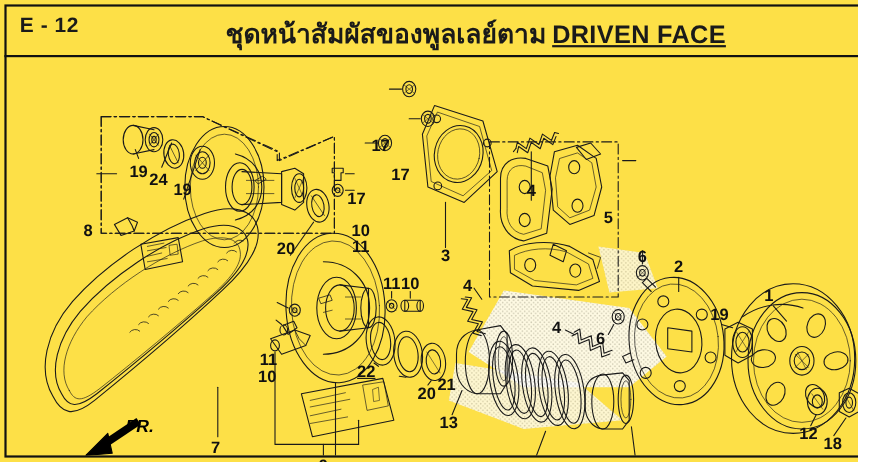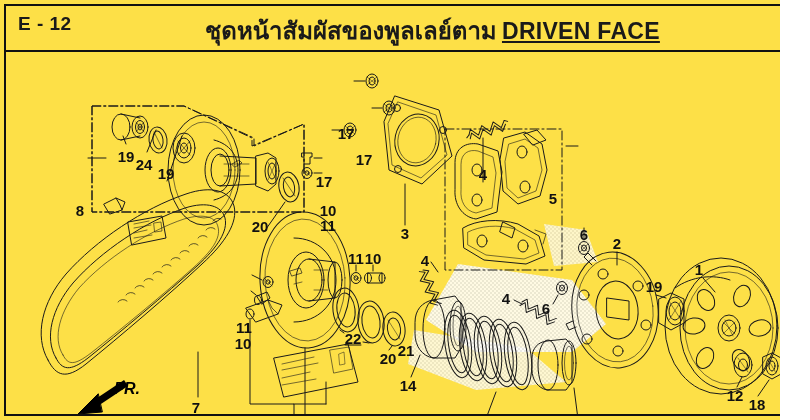--- a/index.html
+++ b/index.html
@@ -495,30 +495,30 @@
       <div class="cn" style="left: 546px; top: 308px;">6</div>
       <div class="cn" style="left: 196px; top: 407px;">7</div>
       <div class="cn" style="left: 80px; top: 210px;">8</div>
       <div class="cn" style="left: 294px; top: 424px;">9</div>
       <div class="cn" style="left: 328px; top: 210px;">10</div>
       <div class="cn" style="left: 373px; top: 258px;">10</div>
       <div class="cn" style="left: 243px; top: 343px;">10</div>
       <div class="cn" style="left: 328px; top: 225px;">11</div>
       <div class="cn" style="left: 356px; top: 258px;">11</div>
       <div class="cn" style="left: 244px; top: 327px;">11</div>
-      <div class="cn" style="left: 408px; top: 385px;">14</div>
+      <div class="cn" style="left: 408px; top: 385px;">13</div>
       <div class="cn" style="left: 654px; top: 286px;">19</div>
       <div class="cn" style="left: 735px; top: 395px;">12</div>
       <div class="cn" style="left: 346px; top: 133px;">17</div>
       <div class="cn" style="left: 364px; top: 159px;">17</div>
       <div class="cn" style="left: 324px; top: 181px;">17</div>
       <div class="cn" style="left: 126px; top: 156px;">19</div>
       <div class="cn" style="left: 166px; top: 173px;">19</div>
       <div class="cn" style="left: 260px; top: 226px;">20</div>
       <div class="cn" style="left: 388px; top: 358px;">20</div>
       <div class="cn" style="left: 362px; top: 350px; margin-left: 44px;">21</div>
-      <div class="cn" style="left: 353px; top: 338px; text-decoration: underline;">22</div>
+      <div class="cn" style="left: 333px; top: 338px; text-decoration: underline;">22</div>
       <div class="cn" style="left: 757px; top: 404px;">18</div>
       <div class="cn" style="left: 144px; top: 164px;">24</div>
     </div>
   <div class="fr-label" style="left:127px; top:389px;">FR.</div>
 
 </div>
 
 </body></html>

